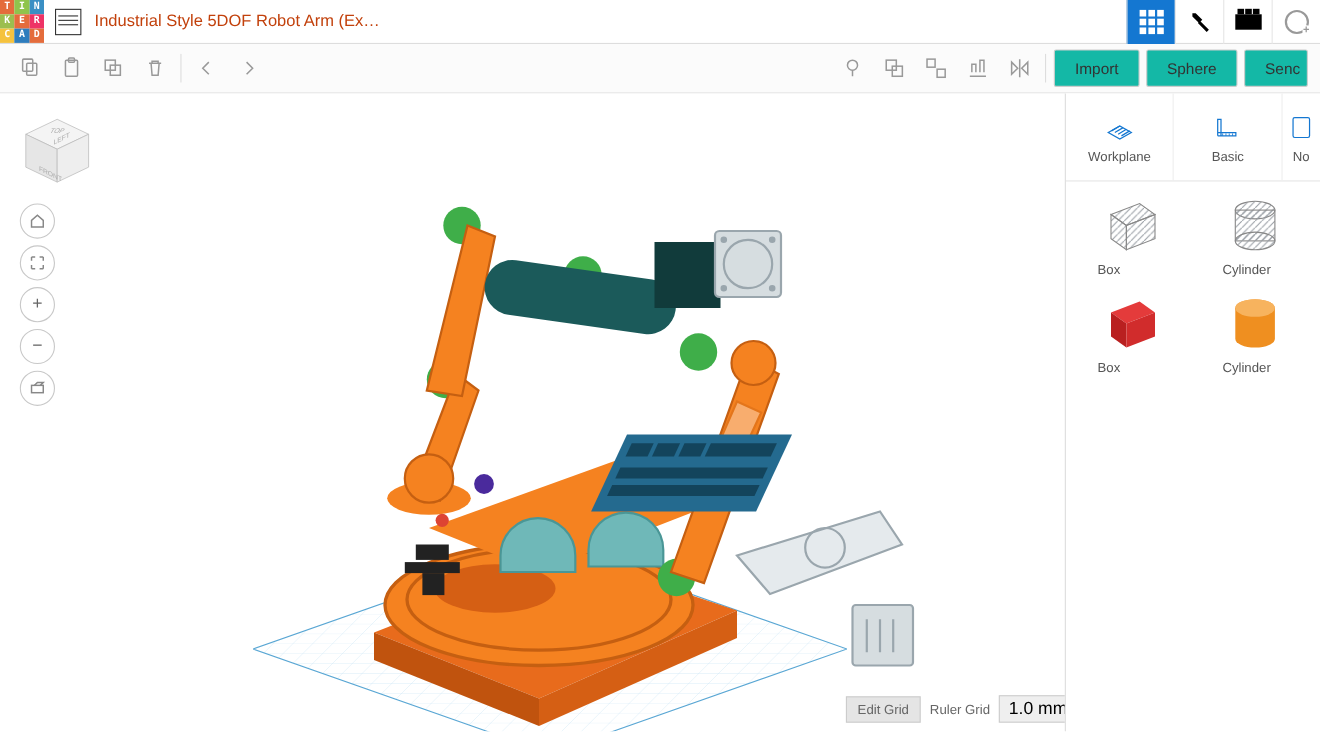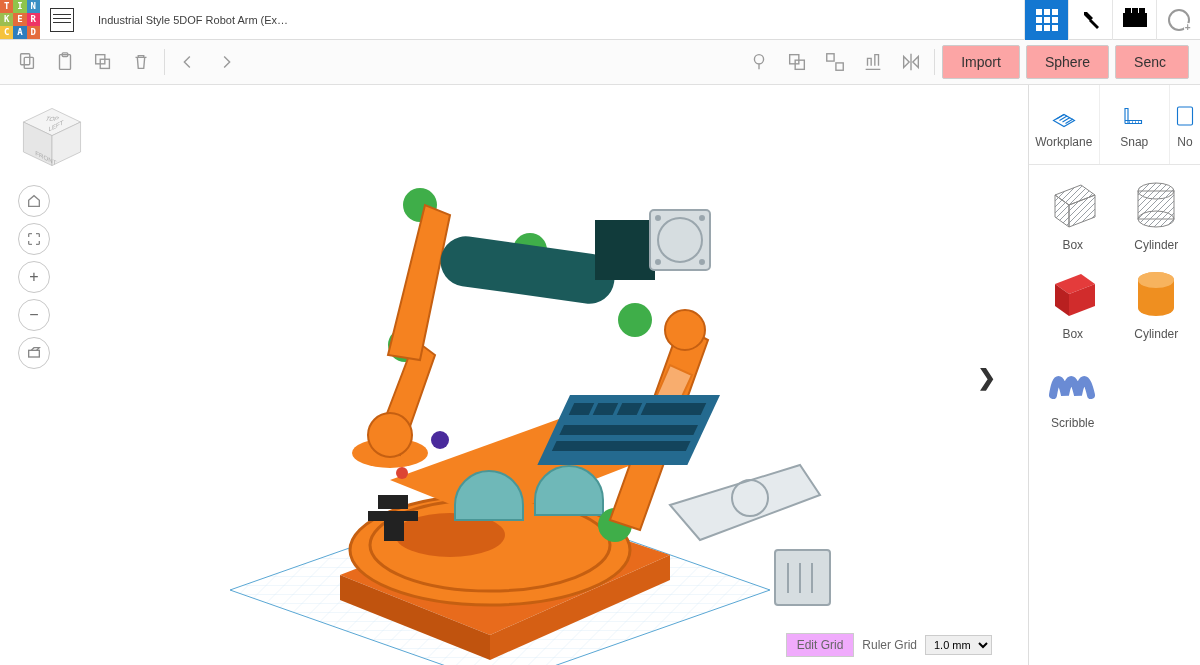--- a/index.html
+++ b/index.html
@@ -7,62 +7,62 @@
   
   
   .titlebar { height: 40px; display: flex; align-items: center; border-bottom: 1px solid #ddd; }
   .logo { width: 40px; height: 40px; display: grid; grid-template-columns: repeat(3,1fr); grid-template-rows: repeat(3,1fr); }
   .logo span { font: 700 9px/1 monospace; display:flex; align-items:center; justify-content:center; color:#fff; }
   .lb-t{background:#e46c3c}.lb-i{background:#8fc44c}.lb-n{background:#3a8fc4}
   .lb-k{background:#9cbe4f}.lb-e{background:#e46c3c}.lb-r{background:#e36}
   .lb-c{background:#f5c23e}.lb-a{background:#2e7dbd}.lb-d{background:#e46c3c}
   .tb-icon { width: 24px; height: 24px; margin: 0 10px; border:1px solid #333; padding:2px; }
   .tb-icon div{border-bottom:1px solid #333;height:4px}
-  .title { font-size: 11px; color:#404040; padding-left:2px;margin-left:12px; }
+  .title { font-size: 15px; color:#c2410c; padding-left:2px; }
   .titlebar .spacer { flex: 1; }
   .top-sq { width: 44px; height: 40px; display:flex; align-items:center; justify-content:center; border-left:1px solid #e5e5e5;}
   .top-sq.active { background:#1477d1; }
   .pix-grid { width:22px;height:22px;display:grid;grid-template-columns:repeat(3,1fr);grid-template-rows:repeat(3,1fr);gap:2px;}
   .pix-grid span{background:#fff}
   .lego { width:24px;height:14px;background:#000;position:relative}
   .lego::before{content:"";position:absolute;top:-5px;left:2px;width:6px;height:5px;background:#000;box-shadow:7px 0 #000,14px 0 #000}
   .person { width:22px;height:22px;border:2px solid #999;border-radius:50%;position:relative}
   .person::after{content:"+";position:absolute;right:-4px;bottom:-4px;font:700 10px/1 sans-serif;background:#fff;color:#999;border-radius:50%;padding:0 1px}
   .pickaxe{width:24px;height:24px;}
   
   
   .toolbar { height: 45px; background:#fbfbfb; border-bottom:1px solid #e0e0e0; display:flex; align-items:center; padding:0 8px;}
   .tool-btn { width:34px;height:34px;display:flex;align-items:center;justify-content:center;margin:0 2px;border-radius:2px;color:#888}
   .tool-btn svg{width:22px;height:22px;stroke:#999;fill:none;stroke-width:1.5}
   .toolbar .spacer{flex:1}
   .toolbar .divider{width:1px;height:26px;background:#ddd;margin:0 4px}
-  .txt-btn { height:34px; padding:0 18px; background:#fca5a5; border:1px solid #ccc; border-radius:2px; margin:0 3px; font-size:14px; color:#333; display:flex;align-items:center}
+  .txt-btn { height:34px; padding:0 18px; background:#14b8a6; border:1px solid #ccc; border-radius:2px; margin:0 3px; font-size:14px; color:#333; display:flex;align-items:center}
   
   
   .canvas { position:absolute; top:85px; left:0; right:200px; bottom:0; background:#fff; overflow:hidden;}
   .viewcube { position:absolute; top:18px; left:18px; width:68px; height:68px; }
   .viewcube svg{width:68px;height:68px}
   .nav-btns { position:absolute; top:100px; left:18px; display:flex; flex-direction:column; gap:6px;}
   .nav-btn { width:32px;height:32px;border:1px solid #c8c8c8;border-radius:50%;background:#fff;display:flex;align-items:center;justify-content:center;color:#666;font-size:16px}
   .workgrid { position:absolute; left:230px; top:410px; width:540px; height:190px; }
   .snap-bar { position:absolute; right:8px; bottom:8px; display:flex; align-items:center; gap:8px; font-size:12px; color:#666;}
-  .snap-bar .editgrid { border:1px solid #ccc; padding:4px 10px; background:#f0abfc;}
-  .snap-bar select { border:1px solid #ccc; padding:2px 4px; font-size:11px;}
+  .snap-bar .editgrid { border:1px solid #ccc; padding:4px 10px; background:#e5e5e5;}
+  .snap-bar select { border:1px solid #ccc; padding:2px 4px; font-size:16px;}
   .panel-toggle { position:absolute; right:4px; top:280px; font-size:22px; color:#333; font-weight:700;}
   
   
-  .rpanel { position:absolute; top:85px; right:0; width:172px; bottom:0; border-left:1px solid #ddd; background:#fff; display:flex; flex-direction:column;}
+  .rpanel { position:absolute; top:85px; right:0; width:232px; bottom:0; border-left:1px solid #ddd; background:#fff; display:flex; flex-direction:column;}
   .rhead { height:80px; display:flex; border-bottom:1px solid #e5e5e5;}
   .rhead .cell { flex:1; display:flex; flex-direction:column; align-items:center; justify-content:center; gap:4px; font-size:12px; color:#555; border-right:1px solid #eee;}
   .rhead svg{width:30px;height:30px}
   .rcat { padding:8px 12px; border-bottom:1px solid #e5e5e5;}
   .rcat .pre{font-size:11px;color:#999}
   .rcat .name{font-size:14px;color:#333;margin-top:2px}
   .shapes { flex:1; overflow:hidden; padding:12px 4px; display:grid; grid-template-columns:1fr 1fr; gap:14px 4px; align-content:start; justify-items:center;}
-  .shape { display:flex; flex-direction:column; align-items:center; gap:6px; font-size:12px; color:#555;}
+  .shape { display:flex; flex-direction:column; align-items:flex-start; gap:6px; font-size:12px; color:#555;}
   .shape .thumb{width:60px;height:55px;display:flex;align-items:center;justify-content:center}
   
   
   .robot-art { position:absolute; left:240px; top:20px; width:600px; height:560px; }
 </style>
 </head>
 <body>
 
 <div class="titlebar">
   <div class="logo">
@@ -169,21 +169,21 @@
       </svg>
     </div>
   <div class="tool-btn">
       <svg viewBox="0 0 24 24">
         <path d="M12 3v18M4 18l6-6-6-6zM20 18l-6-6 6-6z"></path>
       </svg>
     </div>
   <div class="divider"></div>
   <div class="txt-btn">Import</div>
   <div class="txt-btn">Sphere</div>
-  <div class="txt-btn" style="padding-right:22px">Senc</div>
+  <div class="txt-btn" style="padding-right:6px">Senc</div>
 </div>
 
 <div class="canvas">
 
   <div class="viewcube">
     <svg viewBox="0 0 100 100">
       <polygon points="50,8 92,28 50,48 8,28" fill="#f4f4f4" stroke="#bbb"></polygon>
       <polygon points="8,28 50,48 50,92 8,72" fill="#e6e6e6" stroke="#bbb"></polygon>
       <polygon points="92,28 50,48 50,92 92,72" fill="#eee" stroke="#bbb"></polygon>
       <text x="50" y="30" font-size="9" fill="#aaa" text-anchor="middle" transform="skewX(-28) translate(13,-3)">TOP</text>
@@ -322,21 +322,21 @@
             <path d="M10 24l10-6M14 26l10-6M18 28l10-6M22 30l10-6"></path>
           </g>
         </svg>
       <span>Workplane</span>
     </div>
     <div class="cell">
       <svg viewBox="0 0 40 40">
           <path d="M8 30V10h4v20M8 30h22v-4H8" stroke="#1477d1" fill="none" stroke-width="1.5"></path>
           <path d="M14 30v-3M18 30v-3M22 30v-3M26 30v-3" stroke="#1477d1"></path>
         </svg>
-      <span>Snap</span>
+      <span>Basic</span>
     </div>
     <div class="cell" style="flex:0.35;border-right:none">
       <svg viewBox="0 0 40 40">
           <rect x="10" y="8" width="20" height="24" rx="2" stroke="#1477d1" fill="none" stroke-width="1.5"></rect>
         </svg>
       <span>No</span>
     </div>
   </div>
   <div class="shapes">
 
@@ -383,22 +383,14 @@
           <svg viewBox="0 0 60 55">
         <ellipse cx="30" cy="14" rx="18" ry="8" fill="#f5a142"></ellipse>
         <path d="M12 14v28a18 8 0 0 0 36 0V14" fill="#ef8f20"></path>
         <ellipse cx="30" cy="14" rx="18" ry="8" fill="#f7b35e"></ellipse>
           </svg>
         </div>
       <span>Cylinder</span>
     </div>
 
 
-    <div class="shape">
-      <div class="thumb">
-          <svg viewBox="0 0 60 55">
-        <path d="M10 40 Q15 10 22 40 Q28 10 35 40 Q41 10 48 40" stroke="#6a8bd4" stroke-width="8" fill="none" stroke-linecap="round"></path>
-          </svg>
-        </div>
-      <span>Scribble</span>
-    </div>
   </div>
 </div>
 
 </body></html>

